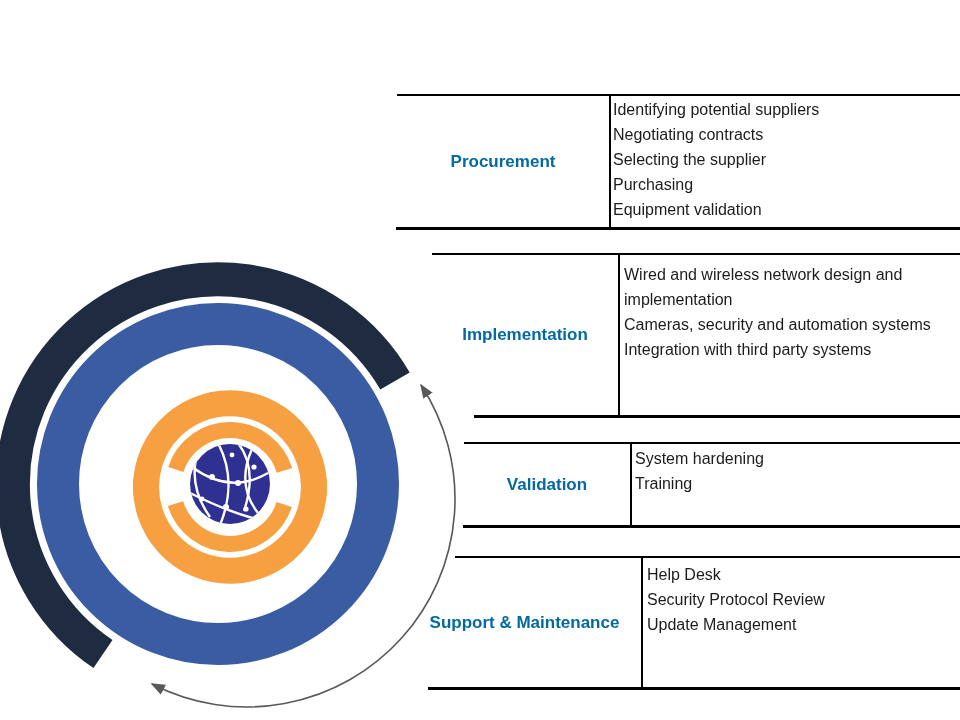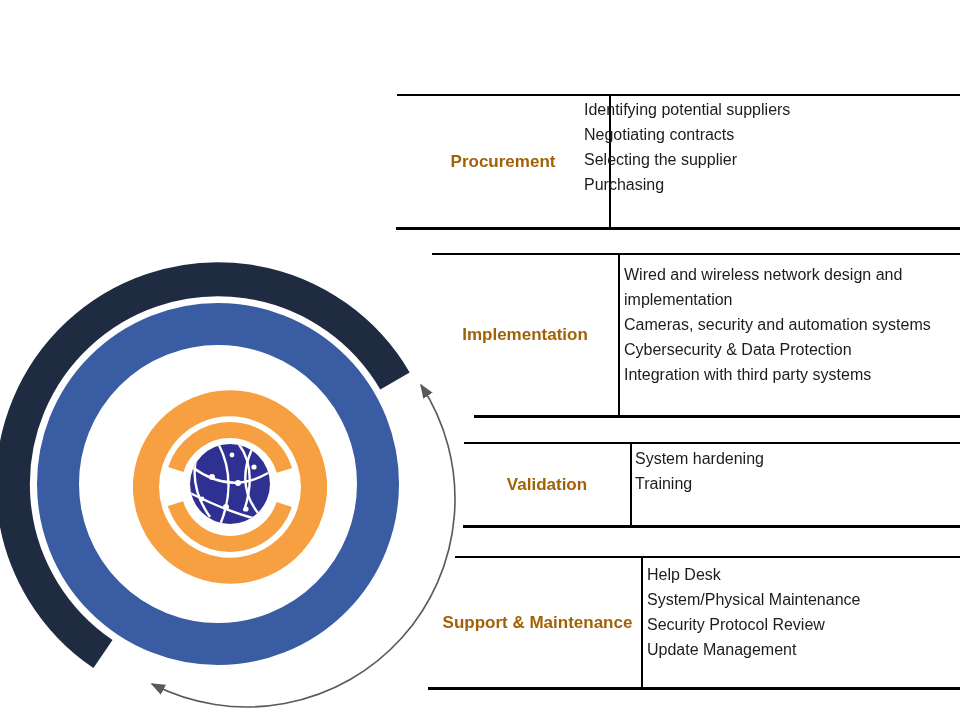--- a/index.html
+++ b/index.html
@@ -6,21 +6,21 @@
   #canvas{
     position:relative;width:960px;height:720px;background:#ffffff;overflow:hidden;
     font-family:"Liberation Sans", sans-serif;
   }
   .hline{position:absolute;right:0;background:#000;}
   .topline{height:2px;}
   .botline{height:3px;}
   .vline{position:absolute;width:2px;background:#000;}
   .hdr{
     position:absolute;display:flex;align-items:center;justify-content:center;
-    font-weight:bold;font-size:17px;color:#a16207;text-align:left;line-height:1.15;
+    font-weight:bold;font-size:17px;color:#0369a1;text-align:left;line-height:1.15;
   }
   .items{
     position:absolute;font-size:16px;line-height:25px;color:#1c1c1c;
     white-space:pre-wrap;
   }
   .items .item{min-height:25px;}
   #ring-svg{position:absolute;left:0;top:0;}
 </style>
 </head>
 <body>
@@ -71,40 +71,40 @@
         <circle cx="2" cy="-32" r="2.4"></circle>
       </g>
     </g>
   </svg>
 
   <div>
     <div class="hline topline" style="left:397px;top:94px"></div>
     <div class="hline botline" style="left:396px;top:227px"></div>
     <div class="vline" style="left:609px;top:94px;height:136px"></div>
     <div class="hdr" style="left:397px;top:96px;width:212px;height:131px">Procurement</div>
-    <div class="items" style="left:584px;top:97px;width:340px"><div class="item">Identifying potential suppliers</div><div class="item">Negotiating contracts</div><div class="item">Selecting the supplier</div><div class="item">Purchasing</div></div>
+    <div class="items" style="left:613px;top:97px;width:340px"><div class="item">Identifying potential suppliers</div><div class="item">Negotiating contracts</div><div class="item">Selecting the supplier</div><div class="item">Purchasing</div><div class="item">Equipment validation</div></div>
   </div>
 
   <div>
     <div class="hline topline" style="left:432px;top:253px"></div>
     <div class="hline botline" style="left:474px;top:415px"></div>
     <div class="vline" style="left:618px;top:253px;height:165px"></div>
     <div class="hdr" style="left:432px;top:255px;width:186px;height:160px">Implementation</div>
-    <div class="items" style="left:624px;top:262px;width:334px"><div class="item">Wired and wireless network design and implementation</div><div class="item">Cameras, security and automation systems</div><div class="item">Cybersecurity &amp; Data Protection</div><div class="item">Integration with third party systems</div></div>
+    <div class="items" style="left:624px;top:262px;width:334px"><div class="item">Wired and wireless network design and implementation</div><div class="item">Cameras, security and automation systems</div><div class="item">Integration with third party systems</div></div>
   </div>
 
   <div>
     <div class="hline topline" style="left:464px;top:442px"></div>
     <div class="hline botline" style="left:463px;top:525px"></div>
     <div class="vline" style="left:630px;top:442px;height:86px"></div>
     <div class="hdr" style="left:464px;top:444px;width:166px;height:81px">Validation</div>
     <div class="items" style="left:635px;top:446px;width:322px"><div class="item">System hardening</div><div class="item">Training</div></div>
   </div>
 
   <div>
     <div class="hline topline" style="left:455px;top:556px"></div>
     <div class="hline botline" style="left:428px;top:687px"></div>
     <div class="vline" style="left:641px;top:556px;height:134px"></div>
-    <div class="hdr" style="left:430px;top:558px;width:215px;height:129px">Support &amp; Maintenance</div>
-    <div class="items" style="left:647px;top:562px;width:311px"><div class="item">Help Desk</div><div class="item">System/Physical Maintenance</div><div class="item">Security Protocol Review</div><div class="item">Update Management</div></div>
+    <div class="hdr" style="left:417px;top:558px;width:215px;height:129px">Support &amp; Maintenance</div>
+    <div class="items" style="left:647px;top:562px;width:311px"><div class="item">Help Desk</div><div class="item">Security Protocol Review</div><div class="item">Update Management</div></div>
   </div>
 
 </div>
 
 </body></html>

